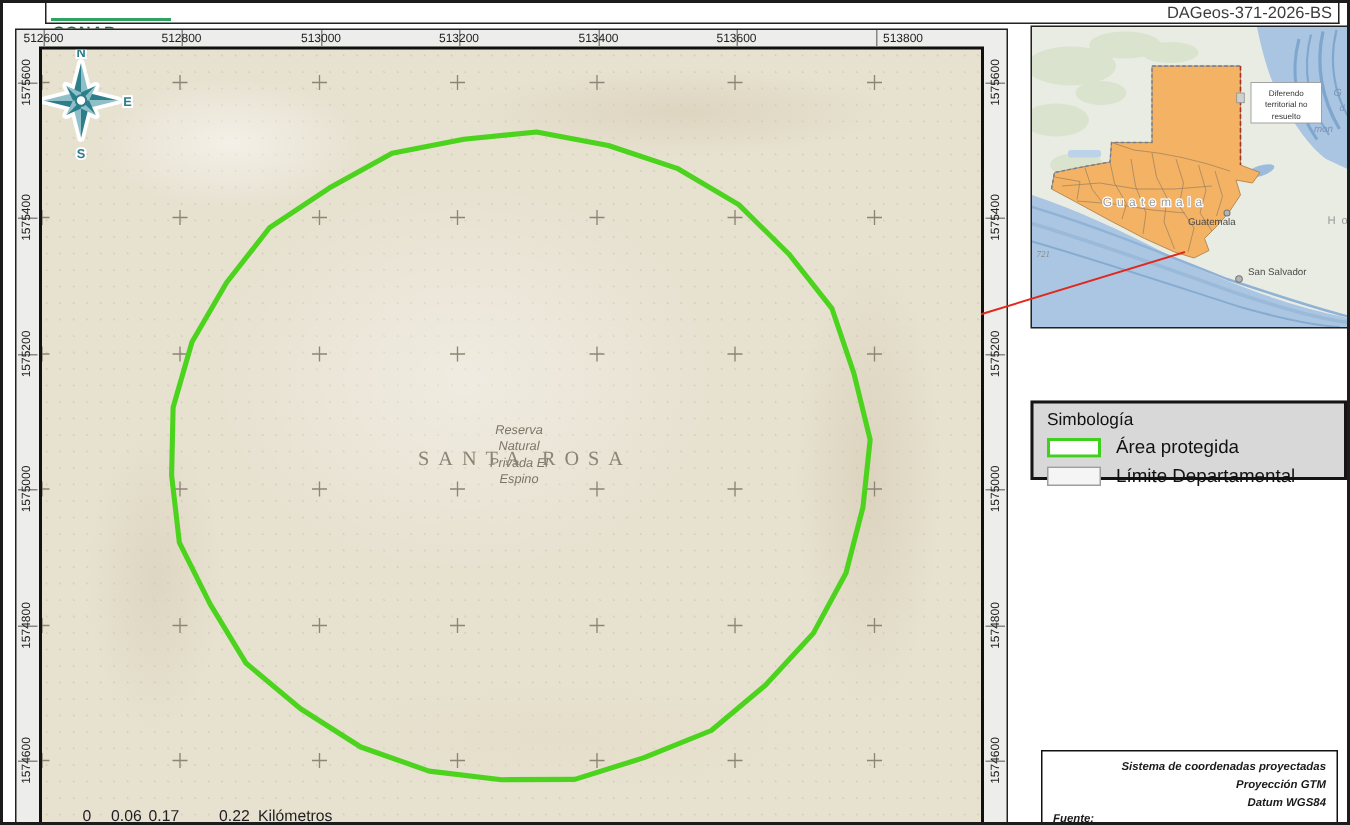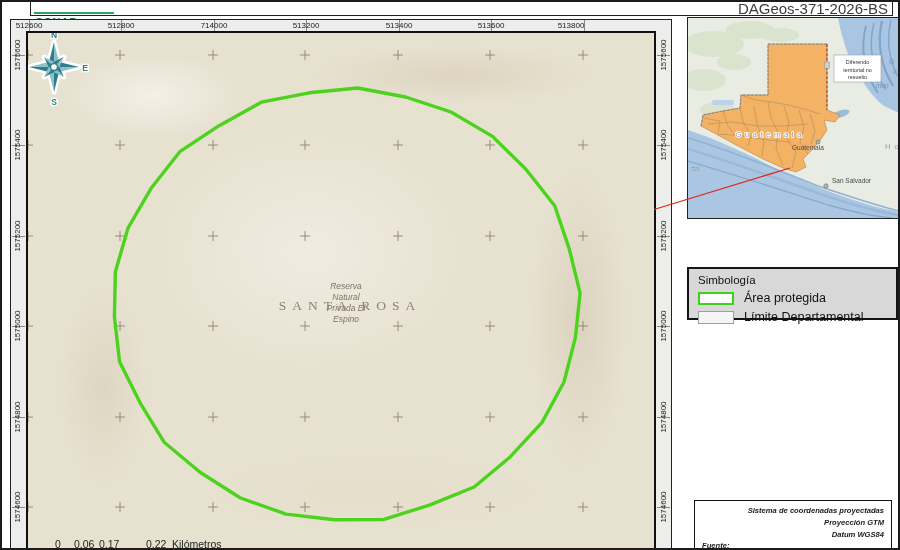--- a/index.html
+++ b/index.html
@@ -3,21 +3,21 @@
 <meta charset="utf-8">
 <style>
   html,body{margin:0;padding:0;background:#fff;}
   .page{position:relative;width:900px;height:550px;overflow:hidden;background:#fff;
         box-sizing:border-box;border:2px solid #1c1c1c;font-family:"Liberation Sans",sans-serif;}
   
   .header{position:absolute;left:28px;top:0;width:863px;height:14px;border:1px solid #222;border-top:none;
           background:#fff;display:flex;align-items:center;justify-content:space-between;box-sizing:border-box;}
   .logo{font-size:11px;font-weight:bold;color:#136d4c;letter-spacing:.5px;margin-left:4px;line-height:10px;margin-top:26px;}
   .logo-underline{position:absolute;left:3px;top:10px;width:80px;height:2px;background:#2ea35f;}
-  .doc-id{font-size:15px;color:#3c3c3c;margin-right:4px;}
+  .doc-id{font-size:11px;color:#3c3c3c;margin-right:4px;}
   
   .map-container{position:absolute;left:8px;top:17px;width:662px;height:533px;
                  border:1px solid #222;background:#ededeb;box-sizing:border-box;}
   .map-frame{position:absolute;left:15px;top:11px;width:630px;height:525px;border:2px solid #111;
              box-sizing:border-box;overflow:hidden;
              background-color:#e7e1d0;
              background-image:
                radial-gradient(closest-side at 20% 12%, rgba(255,255,255,.5), rgba(255,255,255,0) 70%),
                radial-gradient(closest-side at 68% 8%, rgba(213,203,178,.55), rgba(213,203,178,0) 70%),
                radial-gradient(closest-side at 45% 42%, rgba(255,255,255,.35), rgba(255,255,255,0) 60%),
@@ -185,29 +185,29 @@
         <span style="left:71px">0.17</span>
         <span style="left:118px">0.22</span>
         <span style="left:144px">Kilómetros</span>
       </div>
     </div>
   <div class="grid-tick" style="left: 18px; top: 0px; width: 1px; height: 11px;"></div>
       <span class="strip-label" style="left: -4px; top: 1px;">512600</span>
       <div class="grid-tick" style="left: 110px; top: 0px; width: 1px; height: 11px;"></div>
       <span class="strip-label" style="left: 88px; top: 1px;">512800</span>
       <div class="grid-tick" style="left: 203px; top: 0px; width: 1px; height: 11px;"></div>
-      <span class="strip-label" style="left: 181px; top: 1px;">714000</span>
+      <span class="strip-label" style="left: 181px; top: 1px;">513000</span>
       <div class="grid-tick" style="left: 295px; top: 0px; width: 1px; height: 11px;"></div>
       <span class="strip-label" style="left: 273px; top: 1px;">513200</span>
       <div class="grid-tick" style="left: 388px; top: 0px; width: 1px; height: 11px;"></div>
       <span class="strip-label" style="left: 366px; top: 1px;">513400</span>
       <div class="grid-tick" style="left: 480px; top: 0px; width: 1px; height: 11px;"></div>
       <span class="strip-label" style="left: 458px; top: 1px;">513600</span>
       <div class="grid-tick" style="left: 573px; top: 0px; width: 1px; height: 11px;"></div>
-      <span class="strip-label" style="left: 538px; top: 1px;">513800</span>
+      <span class="strip-label" style="left: 569px; top: 1px;">513800</span>
       <div class="grid-tick" style="left: 1px; top: 35px; width: 13px; height: 1px;"></div>
       <div class="grid-tick" style="left: 646px; top: 35px; width: 13px; height: 1px;"></div>
       <span class="strip-label side" style="left: -15px; top: 30px;">1575600</span>
       <span class="strip-label side" style="left: 631px; top: 30px;">1575600</span>
       <div class="grid-tick" style="left: 1px; top: 125px; width: 13px; height: 1px;"></div>
       <div class="grid-tick" style="left: 646px; top: 125px; width: 13px; height: 1px;"></div>
       <span class="strip-label side" style="left: -15px; top: 120px;">1575400</span>
       <span class="strip-label side" style="left: 631px; top: 120px;">1575400</span>
       <div class="grid-tick" style="left: 1px; top: 216px; width: 13px; height: 1px;"></div>
       <div class="grid-tick" style="left: 646px; top: 216px; width: 13px; height: 1px;"></div>

